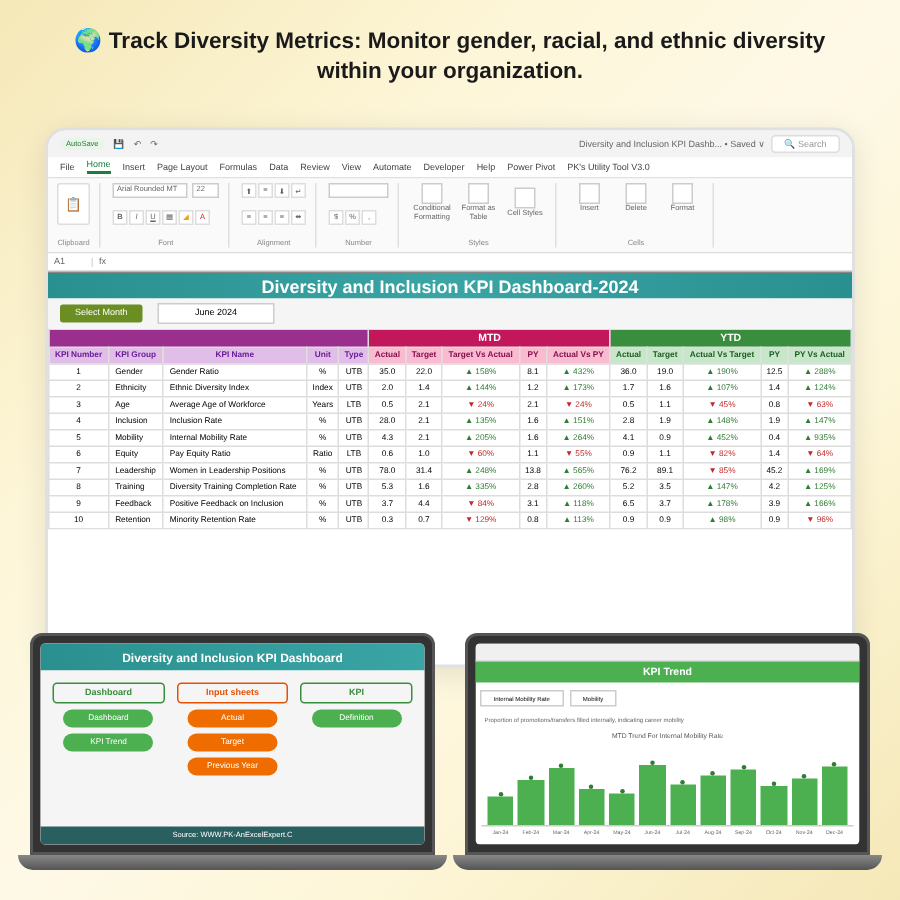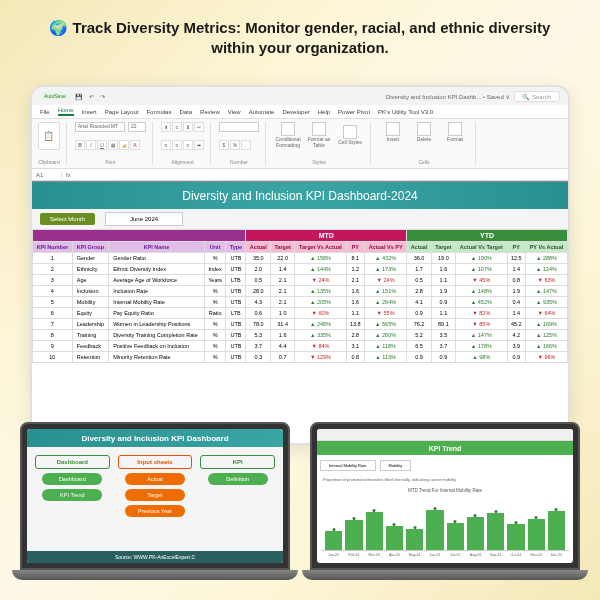--- a/index.html
+++ b/index.html
@@ -18,21 +18,21 @@
 .rib-group .label{text-align:center;font-size:5px;color:#888;margin-top:2px}
 .rib-top{display:flex;gap:3px;align-items:center}
 .rib-icon{width:18px;height:18px;background:#fff;border:1px solid #ddd;border-radius:2px;display:flex;align-items:center;justify-content:center;font-size:9px}
 .paste{width:22px;height:28px;color:#d97706}
 .font-sel{width:50px;height:10px;border:1px solid #ccc;font-size:5px;padding:0 2px;background:#fff}
 .small-btns{display:flex;gap:1px}
 .small-btn{width:10px;height:10px;border:1px solid #ddd;background:#fff;font-size:5px;display:flex;align-items:center;justify-content:center}
 .formula-bar{height:12px;display:flex;align-items:center;font-size:6px;border-bottom:1px solid #ddd;background:#fff}
 .formula-bar .cell-ref{width:30px;border-right:1px solid #ddd;padding:0 4px;color:#666}
 .formula-bar .fx{padding:0 4px;color:#666}
-.dashboard-header{height:28px;background:linear-gradient(90deg,#2a8f8f 0%,#3aa5a5 50%,#2a8f8f 100%);color:#fff;display:flex;align-items:center;justify-content:center;font-size:12px;font-weight:400;border-top:1px solid #888}
+.dashboard-header{height:18px;background:linear-gradient(90deg,#2a8f8f 0%,#3aa5a5 50%,#2a8f8f 100%);color:#fff;display:flex;align-items:center;justify-content:center;font-size:12px;font-weight:700;border-top:1px solid #888}
 .controls{height:20px;display:flex;align-items:center;gap:10px;padding:0 8px;background:#f5f5f5;font-size:6px}
 .month-btn{background:#6b8e23;color:#fff;padding:3px 10px;border-radius:2px;font-size:6px}
 .month-val{background:#fff;border:1px solid #ccc;padding:3px 24px;font-size:6px}
 .table-area{overflow:auto;background:#fff}
 table{border-collapse:collapse;width:100%;font-size:5.5px}
 th,td{border:1px solid #ddd;padding:2px 3px;text-align:center;white-space:nowrap}
 .hdr-section{color:#fff;font-weight:600;font-size:7px}
 .hdr-kpi{background:#9b2f8e}
 .hdr-mtd{background:#c2185b}
 .hdr-ytd{background:#388e3c}

